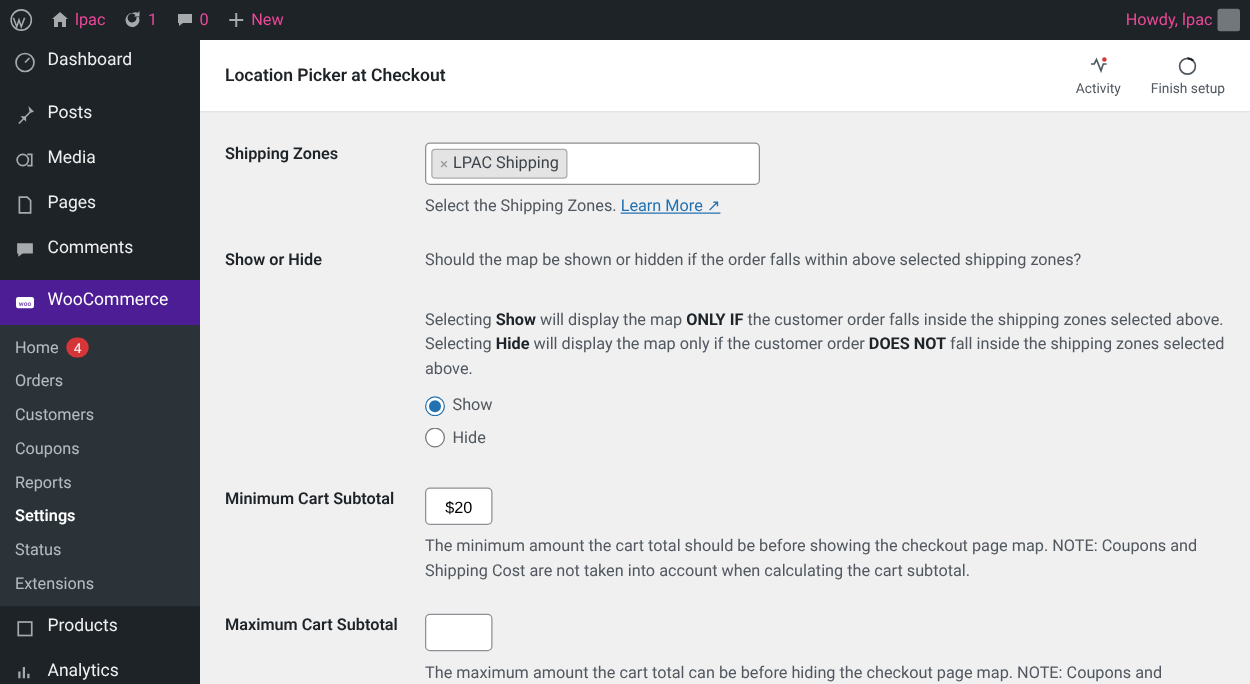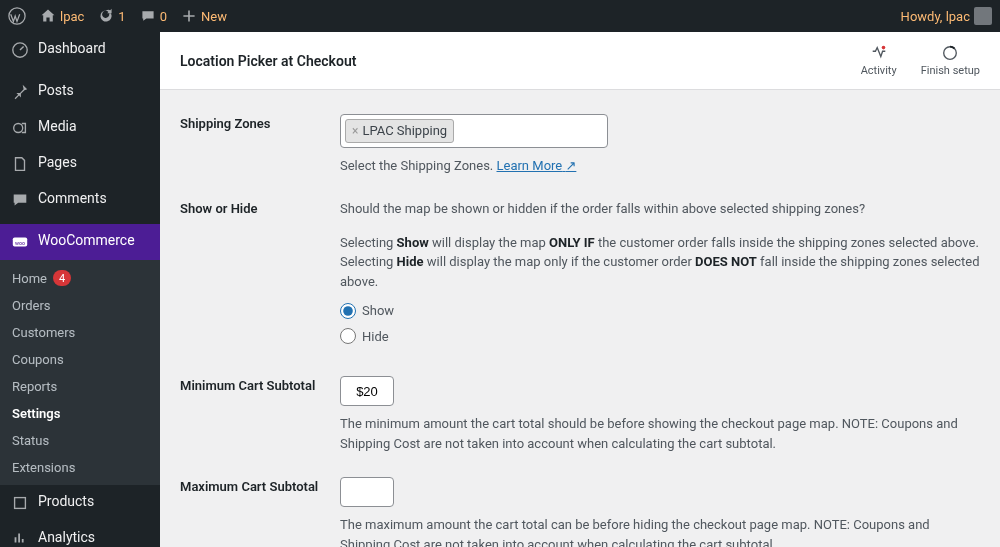--- a/index.html
+++ b/index.html
@@ -2,21 +2,21 @@
 <html><head>
 <meta charset="utf-8">
 <style>
 * { margin: 0; padding: 0; box-sizing: border-box; }
 body { font-family: -apple-system, BlinkMacSystemFont, "Segoe UI", Roboto, sans-serif; font-size: 13px; color: #3c434a; background: #f0f0f1; }
 
 
 .admin-bar { background: #1d2327; color: #c3c4c7; height: 32px; display: flex; align-items: center; padding: 0 8px; font-size: 13px; }
 .admin-bar-left { display: flex; align-items: center; gap: 14px; }
 .admin-bar-right { margin-left: auto; display: flex; align-items: center; gap: 8px; }
-.admin-bar .ab-item { display: flex; align-items: center; gap: 4px; color: #fdba74; cursor: pointer; font-size: 13px; }
+.admin-bar .ab-item { display: flex; align-items: center; gap: 4px; color: #ec4899; cursor: pointer; font-size: 13px; }
 .ab-icon { display: inline-flex; }
 .avatar-box { width: 18px; height: 18px; background: #72777c; border-radius: 2px; }
 
 
 .wrap { display: flex; min-height: calc(100vh - 32px); }
 .sidebar { width: 160px; background: #1d2327; color: #f0f0f1; flex-shrink: 0; }
 .menu-item { display: flex; align-items: flex-start; gap: 8px; padding: 8px 10px; color: #f0f0f1; font-size: 14px; cursor: pointer; }
 .menu-item.current { background: #4c1d95; color: #fff; position: relative; }
 .menu-item.current::after { content: ''; position: absolute; right: -8px; top: 50%; transform: translateY(-50%); border: 8px solid transparent; border-right-color: #f0f0f1; }
 .submenu { background: #2c3338; padding: 4px 0; }
@@ -232,21 +232,21 @@
           <div class="help-text">
             <span>Select the Shipping Zones. </span><a class="link"><span>Learn More</span> <span class="ext-icon">↗</span></a>
           </div>
         </div>
       </div>
 
       <div class="form-row">
         <div class="form-label">Show or Hide</div>
         <div class="form-field">
           <div>Should the map be shown or hidden if the order falls within above selected shipping zones?</div>
-          <div style="margin-top:14px">
+          <div style="margin-top:28px">
             <span>Selecting </span><strong>Show</strong><span> will display the map </span><strong>ONLY IF</strong><span> the customer order falls inside the shipping zones selected above.</span>
           </div>
           <div>
             <span>Selecting </span><strong>Hide</strong><span> will display the map only if the customer order </span><strong>DOES NOT</strong><span> fall inside the shipping zones selected above.</span>
           </div>
           <div class="radio-group">
             <label class="radio-option">
               <input type="radio" name="showhide" checked="" style="">
               <span>Show</span>
             </label>

